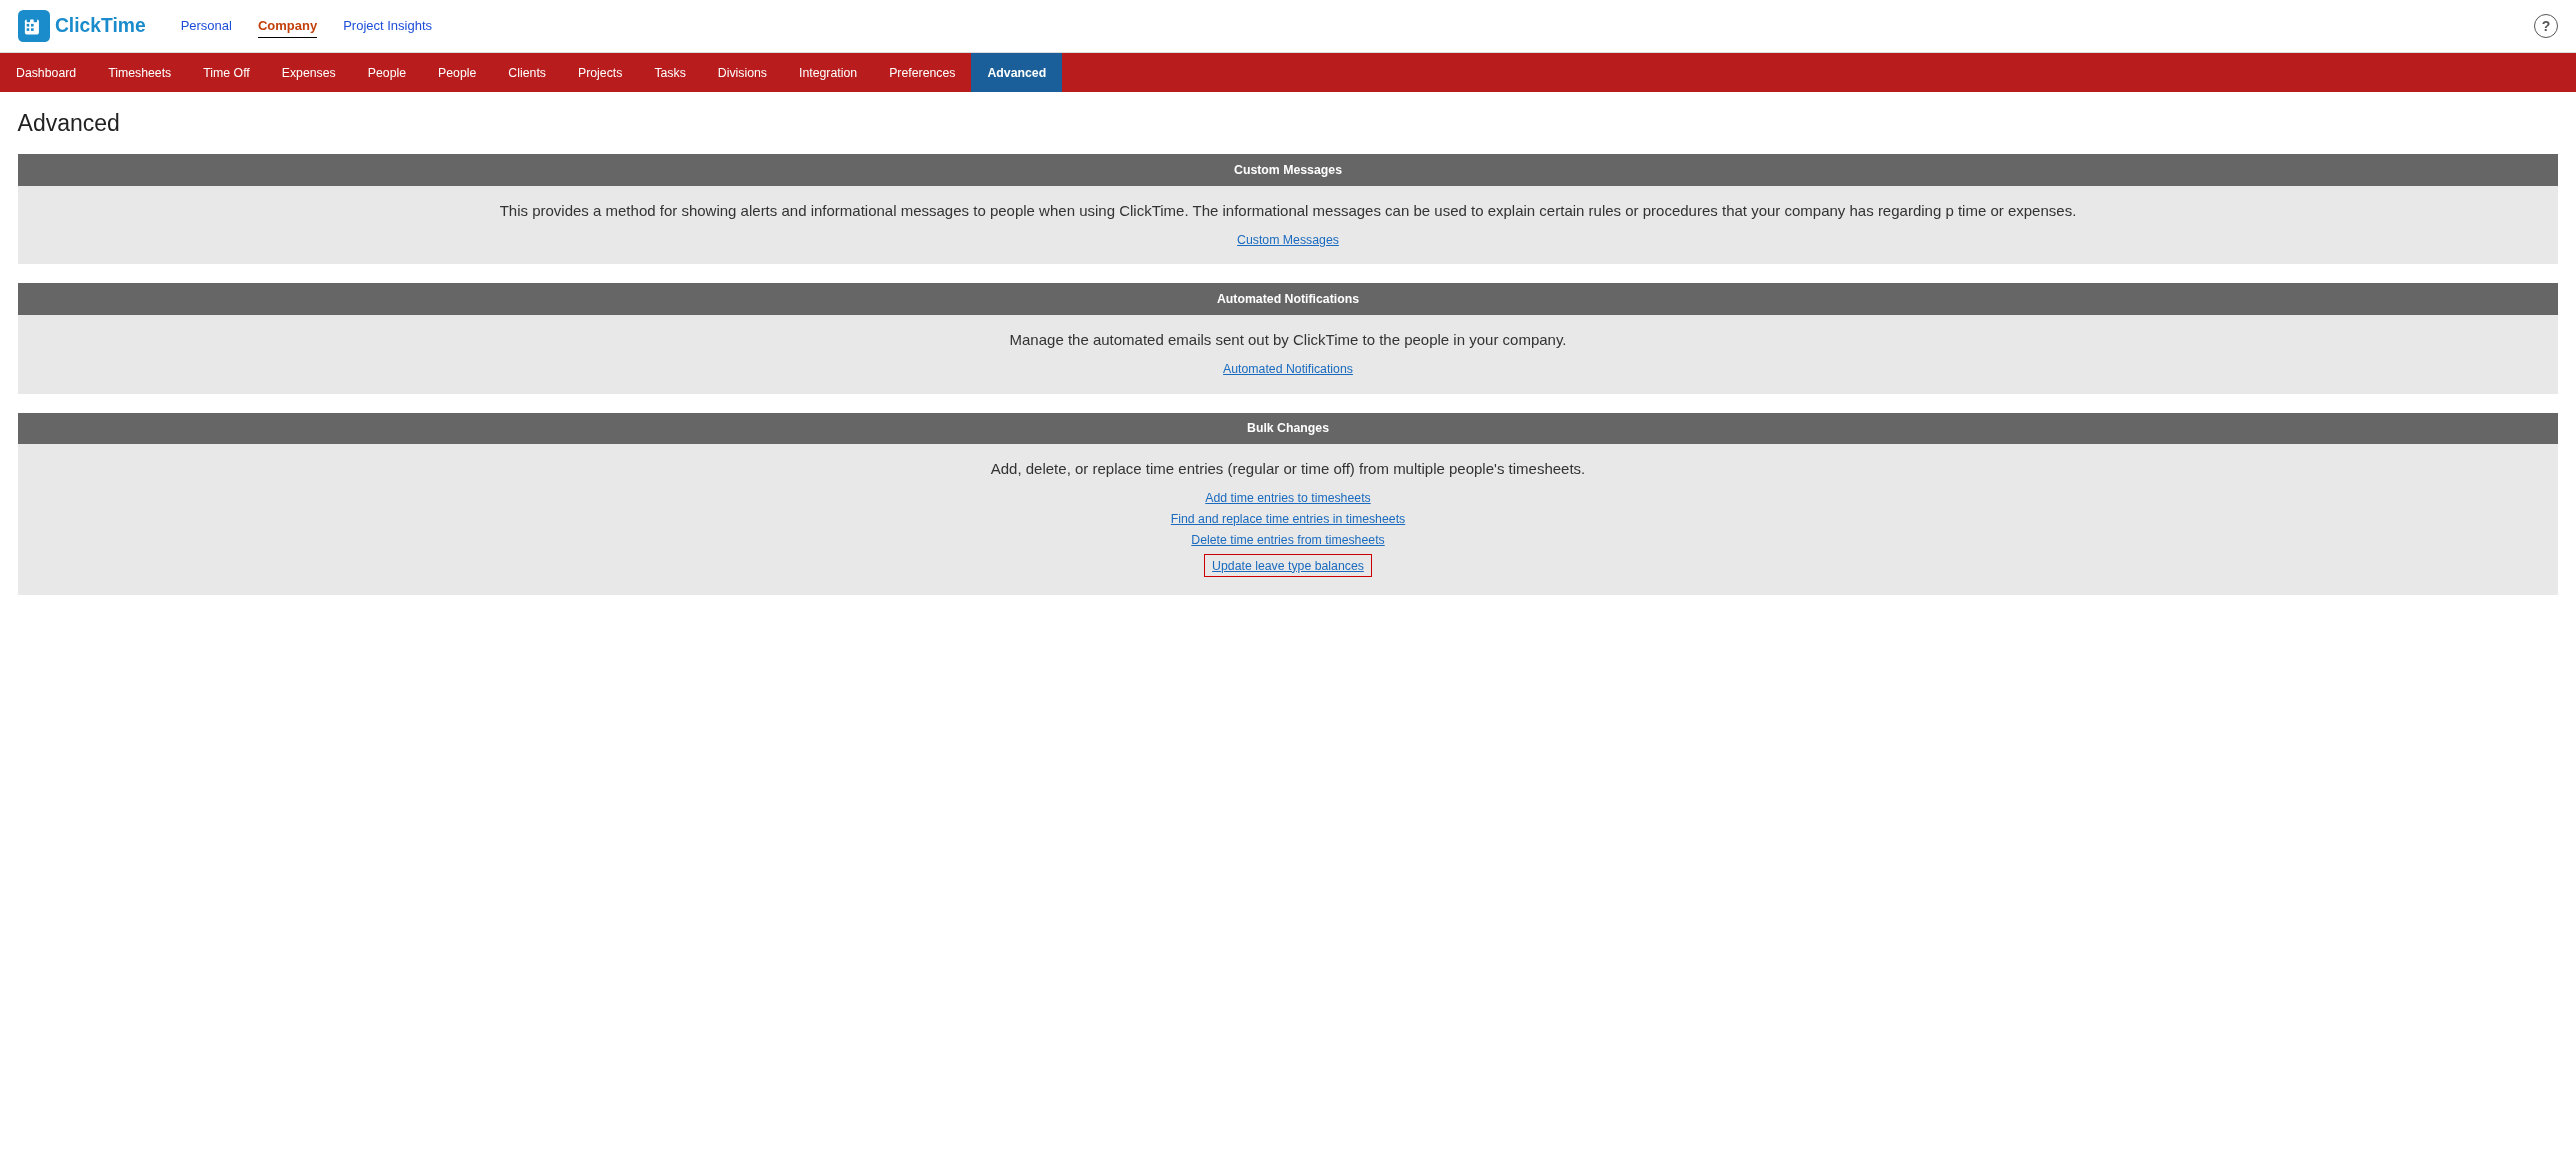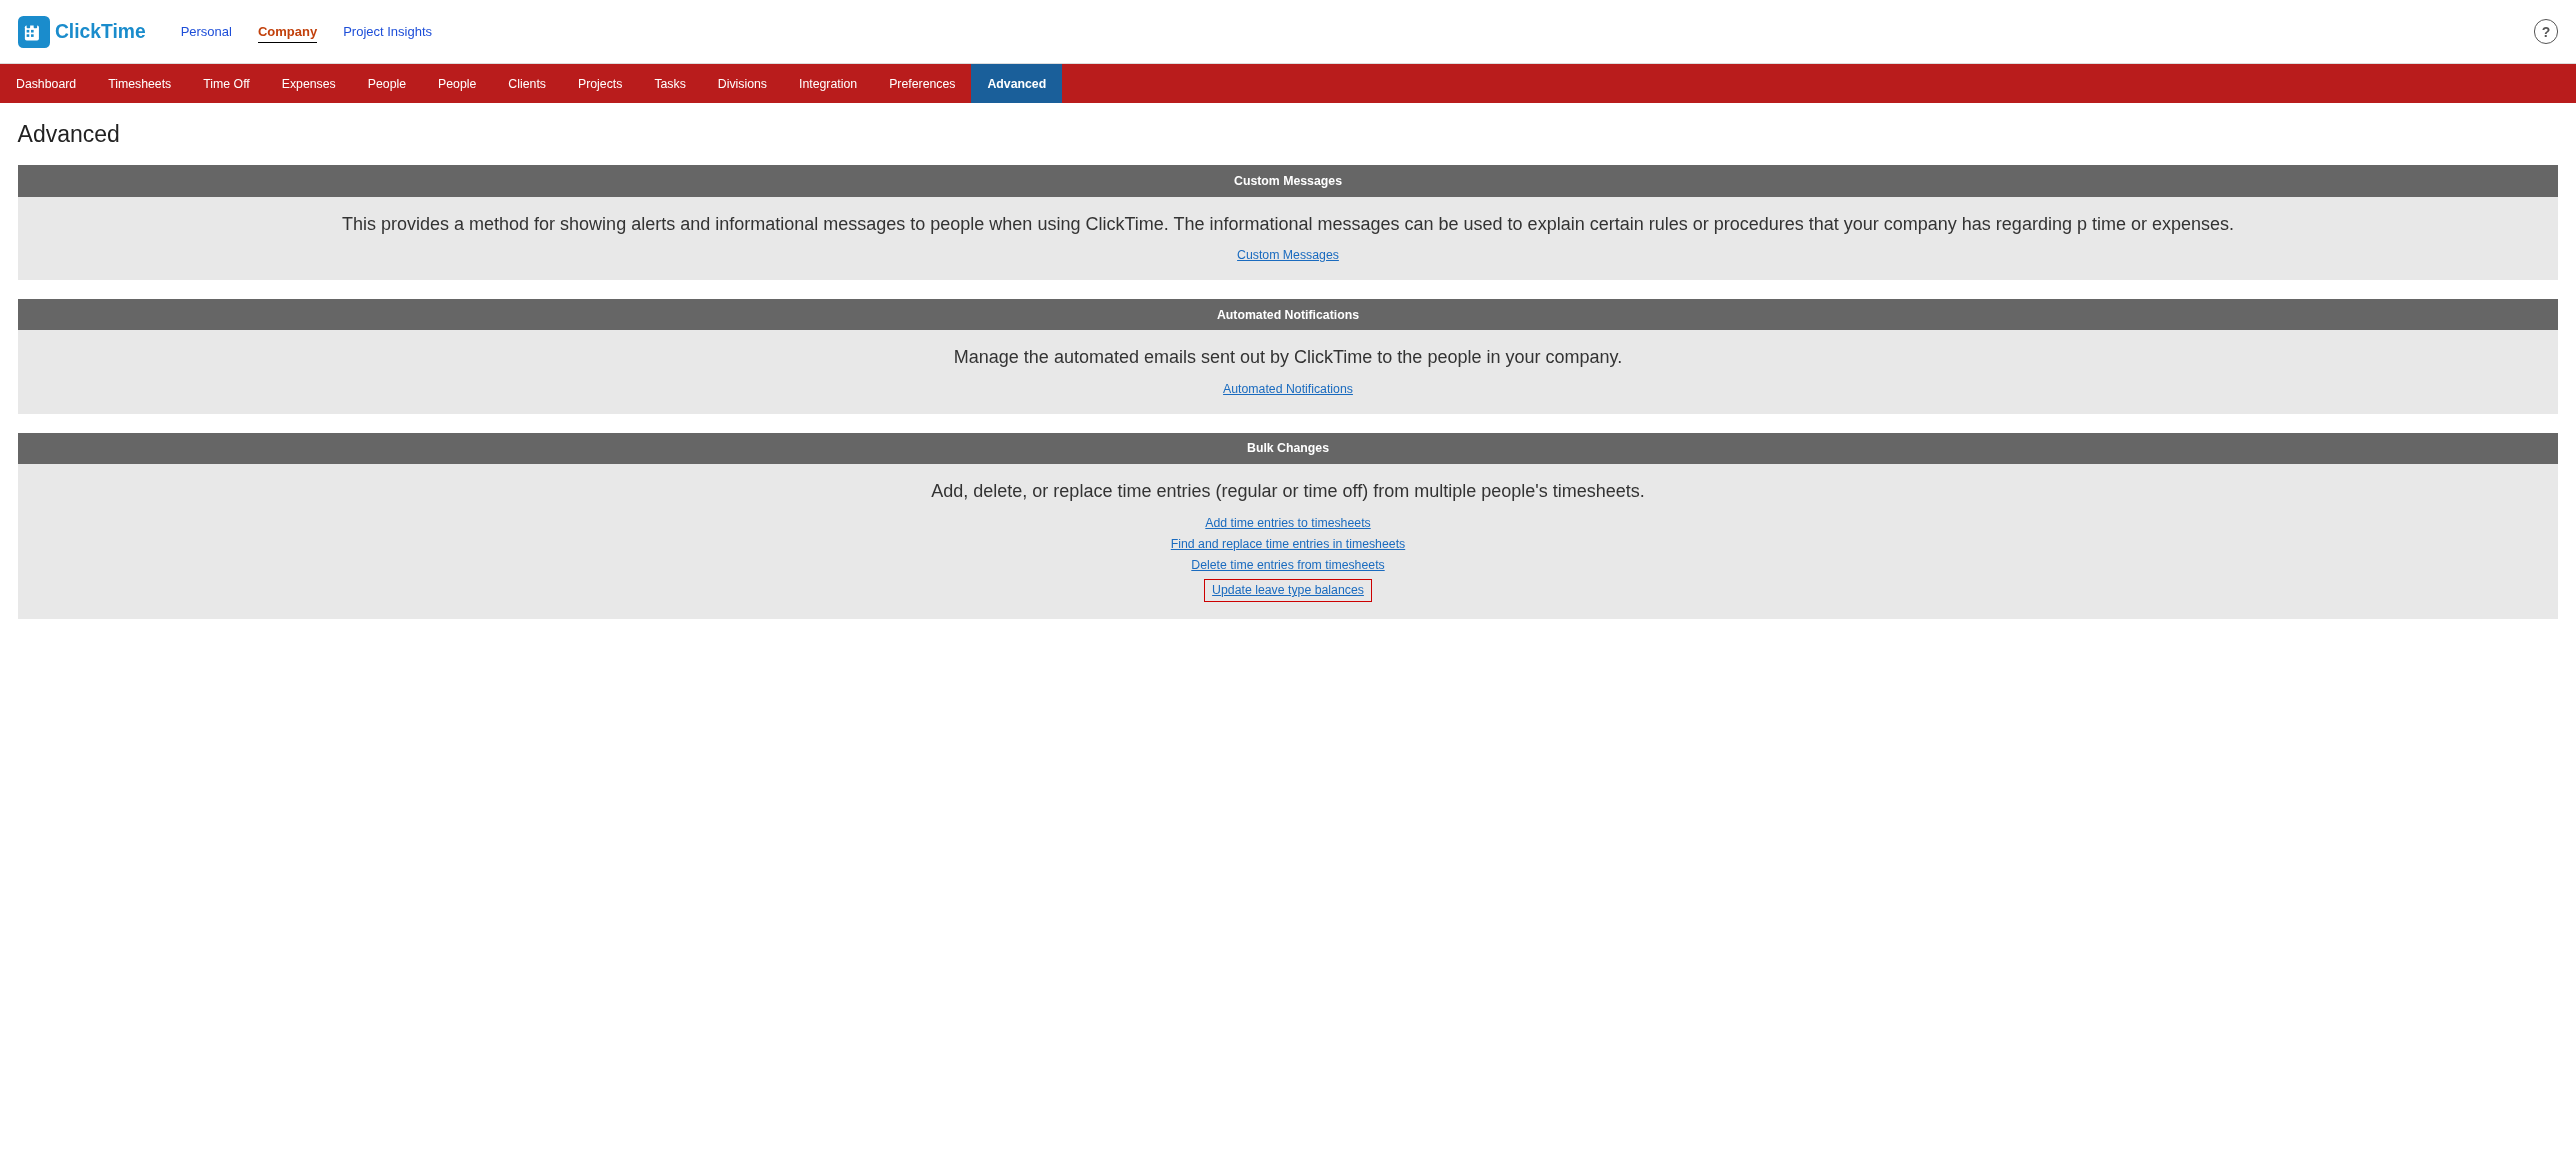--- a/index.html
+++ b/index.html
@@ -3,21 +3,21 @@
   <meta charset="utf-8">
   <style>
     * { margin: 0; padding: 0; box-sizing: border-box; }
     body { font-family: Arial, sans-serif; font-size: 12.3px; color: #333; background: #fff; }
 
     
     .top-bar {
       display: flex;
       align-items: center;
       padding: 0 17.6px;
-      height: 64px;
+      height: 53px;
       border-bottom: 0.9px solid #ddd;
       background: #fff;
     }
     .logo {
       display: flex;
       align-items: center;
       margin-right: 35px;
     }
     .logo-icon {
       width: 32px;
@@ -110,21 +110,21 @@
       font-weight: bold;
       font-size: 12.3px;
       padding: 8.8px 12.3px;
     }
     .section-body {
       background: #e8e8e8;
       padding: 14px 12.3px 17.6px 12.3px;
     }
     .section-description {
       color: #333;
-      font-size: 18px;
+      font-size: 15px;
       margin-bottom: 10.5px;
       line-height: 1.5;
     }
     .section-link {
       color: #1a6bbf;
       text-decoration: underline;
       cursor: pointer;
       font-size: 12.3px;
       display: block;
       margin-bottom: 7px;

